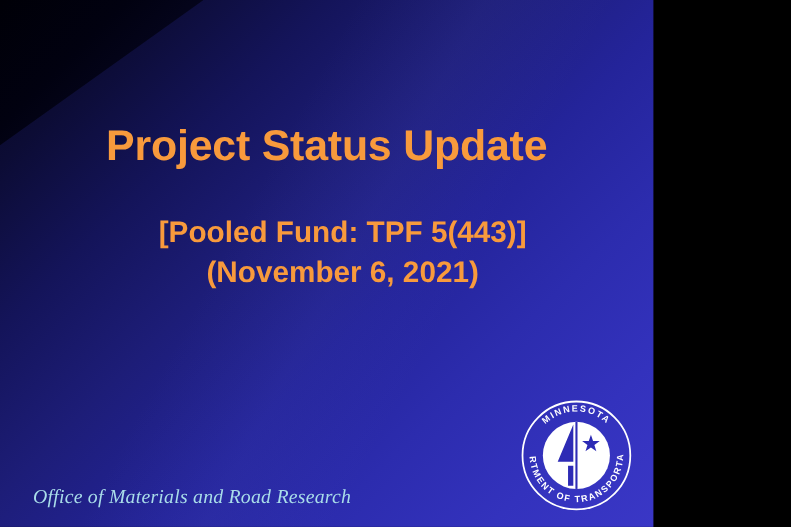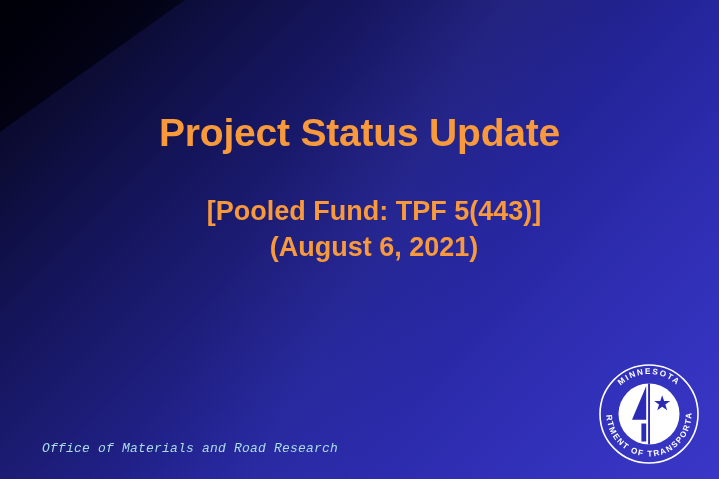--- a/index.html
+++ b/index.html
@@ -3,21 +3,21 @@
 <meta charset="utf-8">
 <title>Project Status Update</title>
 <style>
   html, body {
     margin: 0;
     padding: 0;
     background: #000;
   }
   #slide {
     position: relative;
-    width: 719px;
+    width: 594px;
     height: 479px;
     overflow: hidden;
     font-family: "Liberation Sans", sans-serif;
     
     background:
       linear-gradient(135deg,
         #05051c 0%,
         #0c0c35 14%,
         #14145a 28%,
         #1d1d78 42%,
@@ -112,25 +112,25 @@
     top: 11px;
     font-family: "Liberation Serif", serif;
     font-weight: bold;
     font-size: 17px;
     color: #3fa860;
     letter-spacing: 0px;
     white-space: nowrap;
   }
   .office-line {
     position: absolute;
-    left: 12px;
+    left: 0;
     top: 40px;
-    font-family: Liberation Mono, monospace;
+    font-family: Liberation Serif, serif;
     font-style: italic;
-    font-size: 13px;
+    font-size: 18px;
     color: #a9dde9;
     white-space: nowrap;
     letter-spacing: 0.2px;
   }
 
   
   .mndot-seal {
     position: absolute;
     right: 19px;
     bottom: 14px;
@@ -146,21 +146,21 @@
 
   <div class="corner-wedge"></div>
   <div class="sheen"></div>
 
   <div class="title-block">
     <h1 class="slide-title">Project Status Update</h1>
   </div>
 
   <div class="subtitle-block">
     <p class="subtitle-line">[Pooled Fund: TPF 5(443)]</p>
-    <p class="subtitle-line">(August 6, 2021)</p>
+    <p class="subtitle-line">(November 6, 2021)</p>
   </div>
 
   <div class="mndot-logo">
     <div class="office-line">Office of  Materials and Road Research</div>
   </div>
 
   <div class="mndot-seal">
     <svg viewBox="0 0 102 102" xmlns="http://www.w3.org/2000/svg" aria-hidden="true">
       <defs>
         <path id="arcTop" d="M 51,51 m -40,0 a 40,40 0 0 1 80,0" fill="none"></path>

